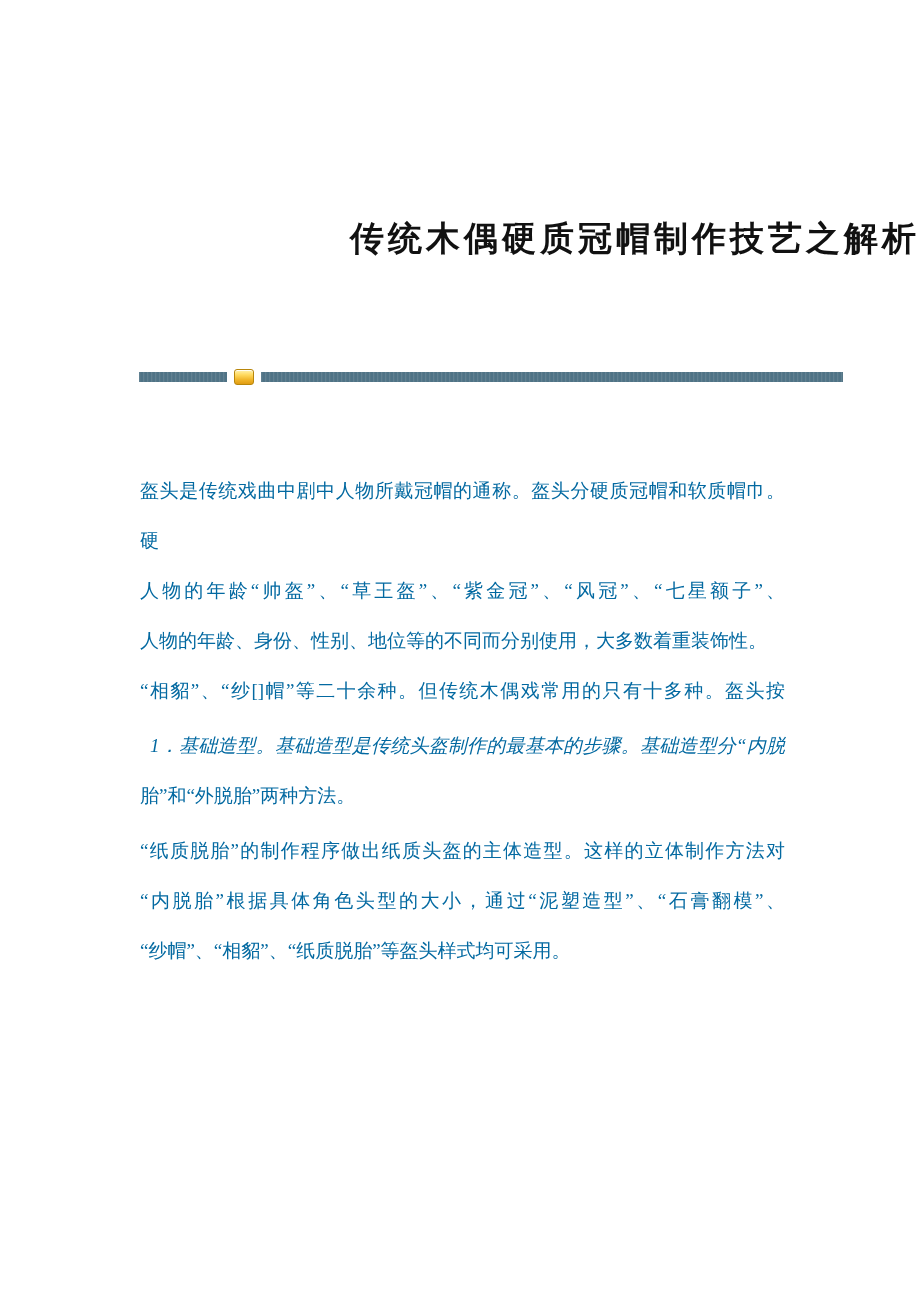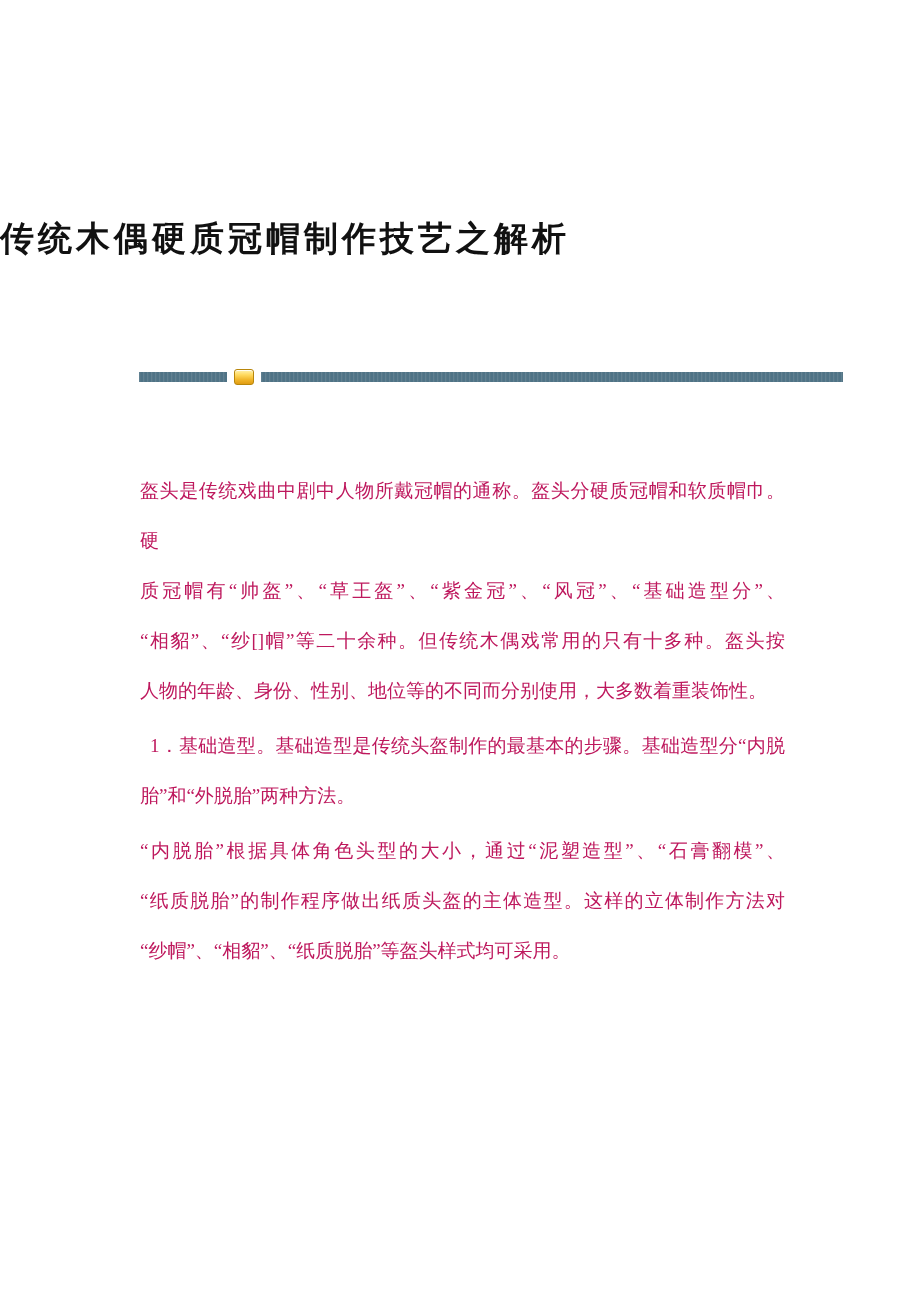--- a/index.html
+++ b/index.html
@@ -12,21 +12,21 @@
     width: 920px;
     height: 1302px;
     margin: 0 auto;
     background: #ffffff;
     overflow: hidden;
     font-family: "Liberation Serif", "DejaVu Serif", serif;
   }
   .title {
     margin: 0;
     padding-top: 215px;
-    text-align: left;
+    text-align: right;
     font-size: 34px;
     line-height: 48px;
     font-weight: bold;
     color: #111111;
     letter-spacing: 4px;
     font-family: "Liberation Serif", "DejaVu Serif", serif;
   }
   .divider {
     margin: 106px 0 0 139px;
     width: 704px;
@@ -48,68 +48,68 @@
     height: 14px;
     border-radius: 3px;
     border: 1px solid #b8860b;
     background: linear-gradient(180deg, #fff3b0 0%, #ffd95e 35%, #f0b52a 70%, #e09c12 100%);
     box-shadow: inset 0 1px 0 rgba(255,255,255,0.85);
     flex: 0 0 auto;
   }
   .content {
     margin: 82px 0 0 140px;
     width: 645px;
-    color: #be185d;
+    color: #0369a1;
     font-size: 19px;
   }
   .para { margin: 0 0 5px 0; }
   .para:last-child { margin-bottom: 0; }
   .line {
     line-height: 50px;
     text-align: justify;
     text-align-last: justify;
     white-space: normal;
   }
   .line.last {
     text-align-last: left;
   }
-  .line.num-indent { text-indent: 10px; }
+  .line.num-indent { text-indent: 10px; font-style: italic; }
 </style>
 </head>
 <body>
 
 <div class="page">
 
   <h1 class="title">传统木偶硬质冠帽制作技艺之解析</h1>
 
   <div class="divider">
     <span class="bar bar-left"></span>
     <span class="gap"></span>
     <span class="gold-icon"></span>
     <span class="gap"></span>
     <span class="bar bar-right"></span>
   </div>
 
   <div class="content">
 
     <div class="para">
       <div class="line">盔头是传统戏曲中剧中人物所戴冠帽的通称。盔头分硬质冠帽和软质帽巾。硬</div>
-      <div class="line">质冠帽有“帅盔”、“草王盔”、“紫金冠”、“风冠”、“基础造型分”、</div>
+      <div class="line">人物的年龄“帅盔”、“草王盔”、“紫金冠”、“风冠”、“七星额子”、</div>
+      <div class="line last">人物的年龄、身份、性别、地位等的不同而分别使用，大多数着重装饰性。</div>
       <div class="line">“相貂”、“纱[]帽”等二十余种。但传统木偶戏常用的只有十多种。盔头按</div>
-      <div class="line last">人物的年龄、身份、性别、地位等的不同而分别使用，大多数着重装饰性。</div>
     </div>
 
     <div class="para">
     </div>
 
     <div class="para">
       <div class="line num-indent">1．基础造型。基础造型是传统头盔制作的最基本的步骤。基础造型分“内脱</div>
       <div class="line last">胎”和“外脱胎”两种方法。</div>
     </div>
 
     <div class="para">
+      <div class="line">“纸质脱胎”的制作程序做出纸质头盔的主体造型。这样的立体制作方法对</div>
       <div class="line">“内脱胎”根据具体角色头型的大小，通过“泥塑造型”、“石膏翻模”、</div>
-      <div class="line">“纸质脱胎”的制作程序做出纸质头盔的主体造型。这样的立体制作方法对</div>
       <div class="line last">“纱帽”、“相貂”、“纸质脱胎”等盔头样式均可采用。</div>
     </div>
 
   </div>
 </div>
 
 </body></html>

